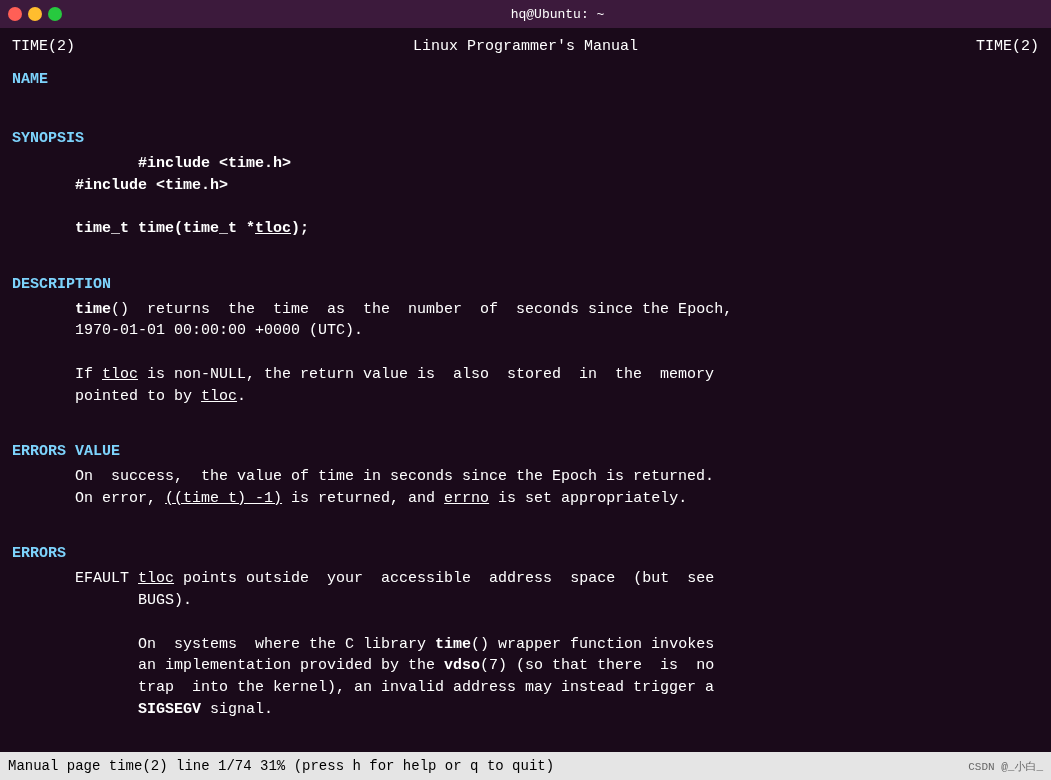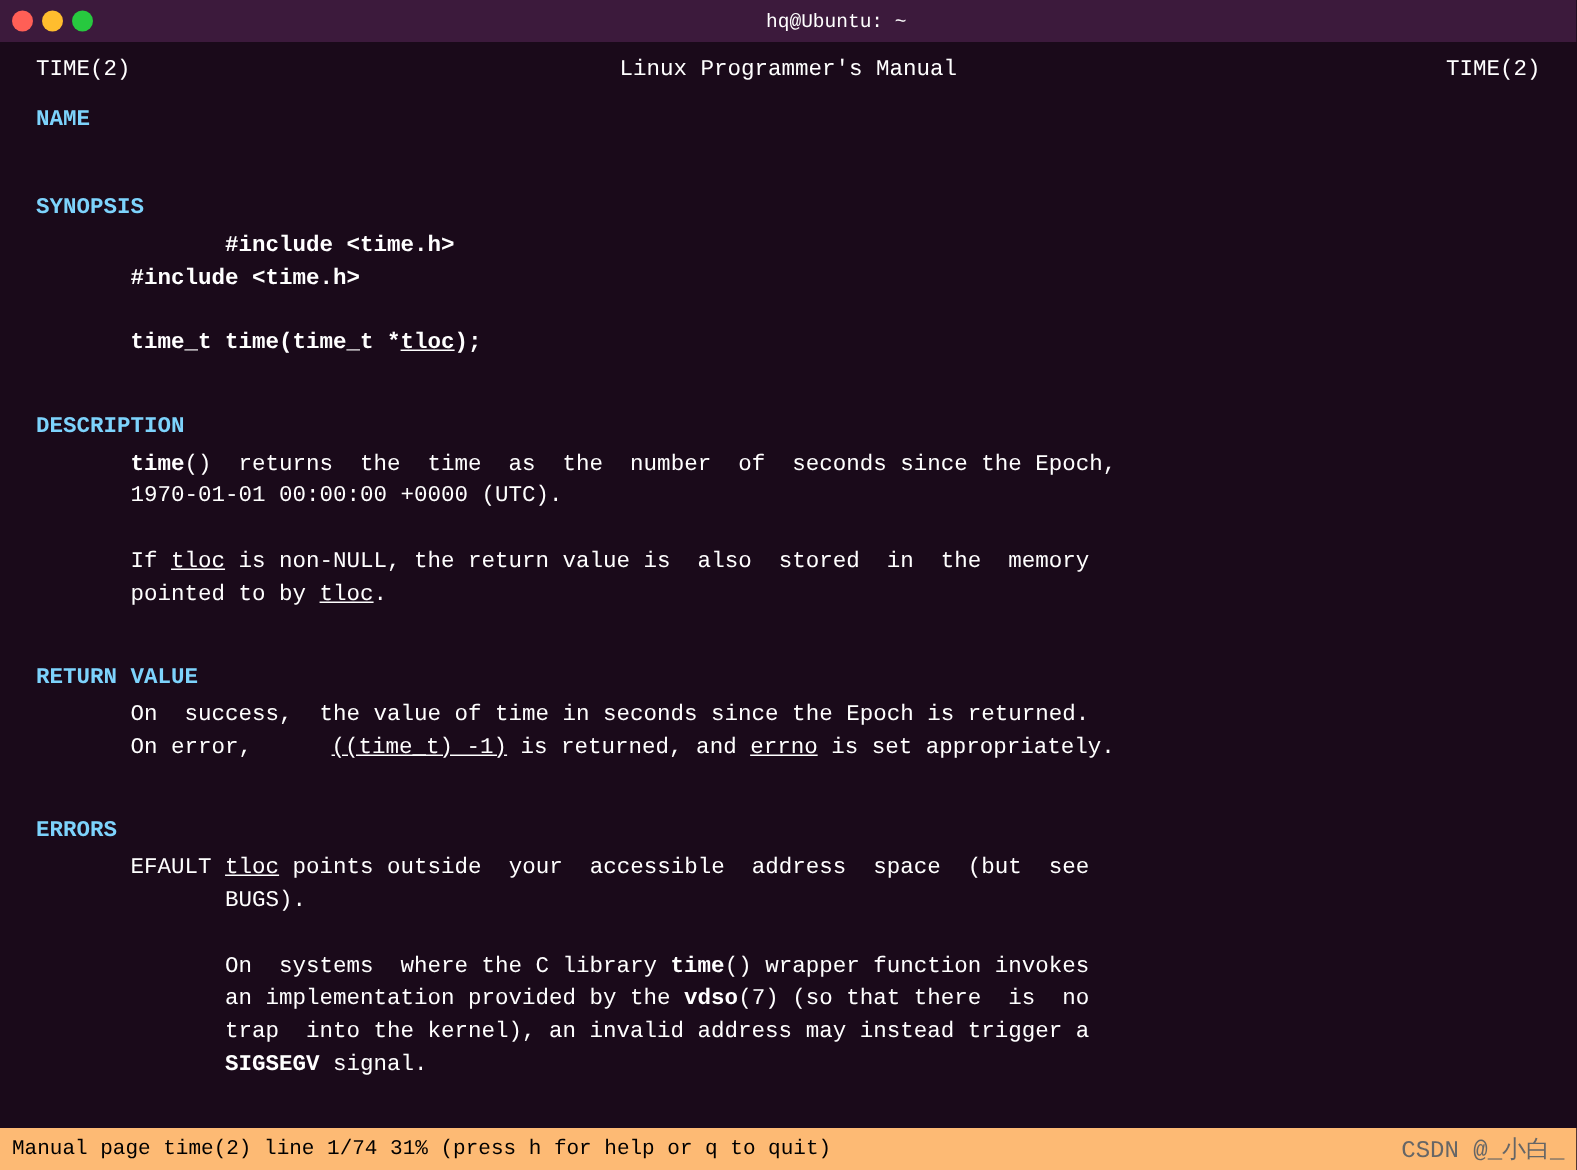--- a/index.html
+++ b/index.html
@@ -70,44 +70,44 @@
     .titlebar-title {
       color: #ffffff;
       font-size: 13px;
       flex: 1;
       text-align: center;
     }
 
     .terminal-content {
       flex: 1;
       background: #1a0a1a;
-      padding: 8px 24px;
+      padding: 8px 12px;
       overflow: hidden;
       line-height: 1.4;
     }
 
     .statusbar {
-      background: #fdba74;
+      background: #e5e5e5;
       color: #000000;
       height: 28px;
       display: flex;
       align-items: center;
       padding: 0 8px;
       font-size: 14px;
       justify-content: space-between;
       flex-shrink: 0;
     }
 
     .statusbar-text {
       color: #000000;
     }
 
     .statusbar-credit {
       color: #666666;
-      font-size: 16px;
+      font-size: 11px;
     }
 
     .man-header {
       display: flex;
       justify-content: space-between;
       color: #ffffff;
       margin-bottom: 8px;
     }
 
     .section-name {
@@ -170,23 +170,23 @@
     <div class="line">       <span style="font-weight:bold;">time</span>()  returns  the  time  as  the  number  of  seconds since the Epoch,</div>
     <div class="line">       1970-01-01 00:00:00 +0000 (UTC).</div>
 
     <div class="empty-line"></div>
 
     <div class="line">       If <span style="text-decoration:underline;">tloc</span> is non-NULL, the return value is  also  stored  in  the  memory</div>
     <div class="line">       pointed to by <span style="text-decoration:underline;">tloc</span>.</div>
 
     <div class="empty-line"></div>
 
-    <div class="section-name">RETURN VALUE</div>
+    <div class="section-name">ERRORS VALUE</div>
     <div class="line">       On  success,  the value of time in seconds since the Epoch is returned.</div>
-    <div class="line">       On error, <span style="text-decoration:underline;margin-left:44px;">((time_t) -1)</span> is returned, and <span style="text-decoration:underline;">errno</span> is set appropriately.</div>
+    <div class="line">       On error, <span style="text-decoration:underline;">((time_t) -1)</span> is returned, and <span style="text-decoration:underline;">errno</span> is set appropriately.</div>
 
     <div class="empty-line"></div>
 
     <div class="section-name">ERRORS</div>
     <div class="line">       <span style="font-weight:normal;">EFAULT</span> <span style="text-decoration:underline;">tloc</span> points outside  your  accessible  address  space  (but  see</div>
     <div class="line">              BUGS).</div>
 
     <div class="empty-line"></div>
 
     <div class="line">              On  systems  where the C library <span style="font-weight:bold;">time</span>() wrapper function invokes</div>

